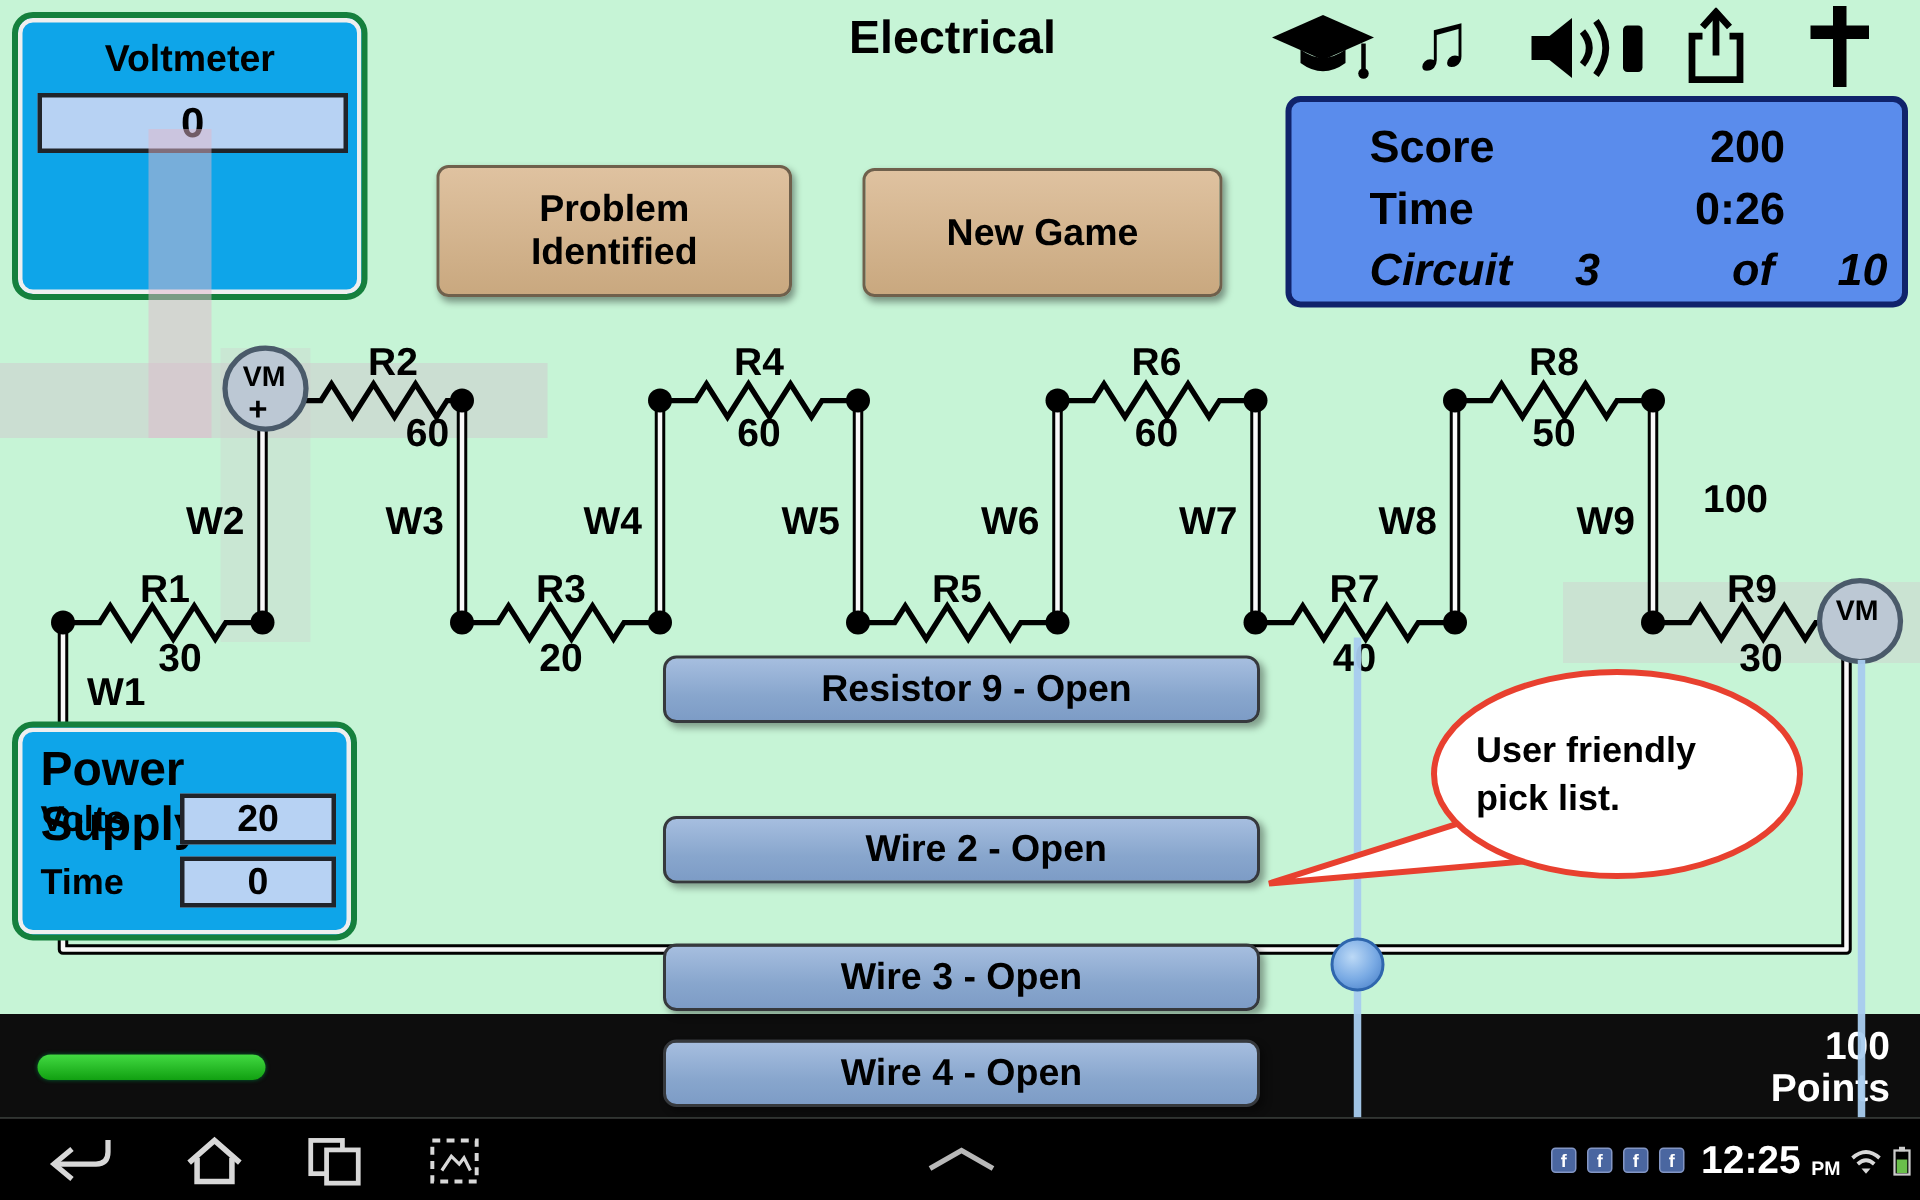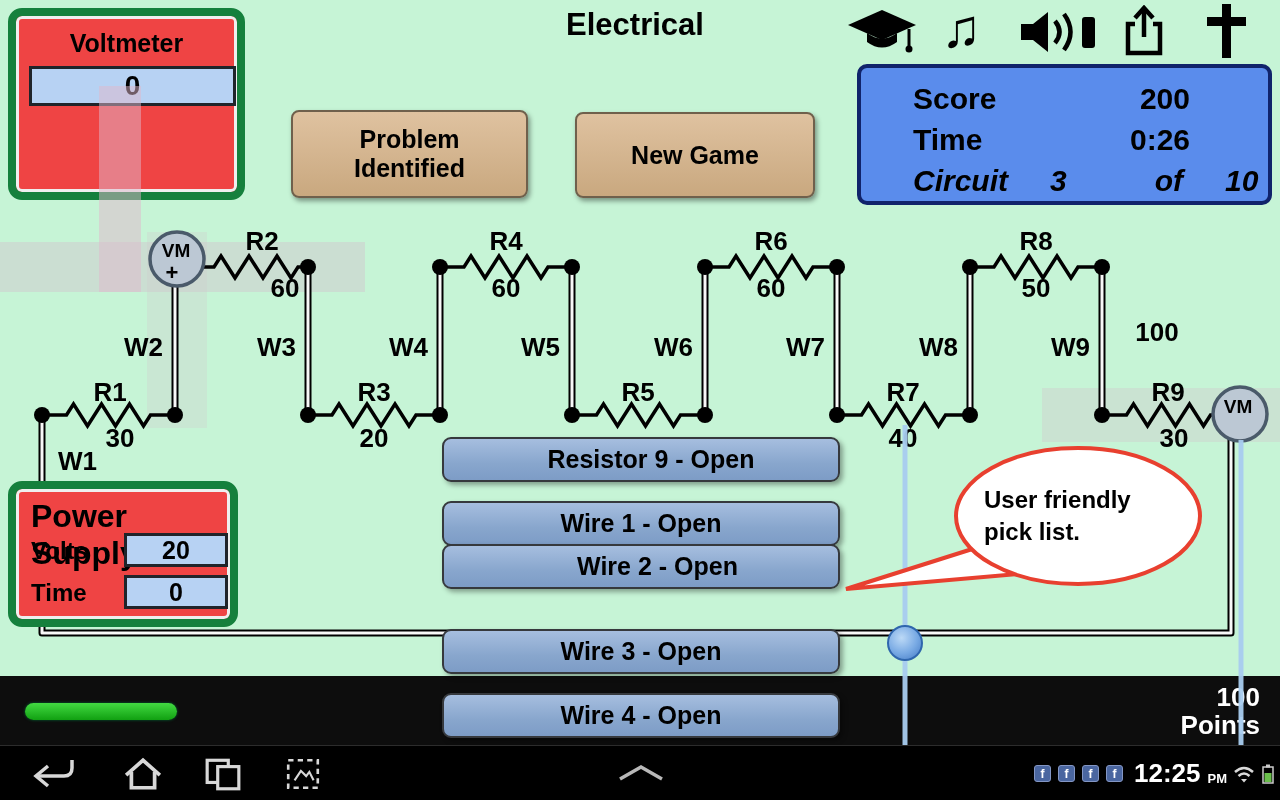--- a/index.html
+++ b/index.html
@@ -1,21 +1,21 @@
 <!DOCTYPE html>
 <html><head>
 <meta charset="utf-8">
 <style>
   * { box-sizing: border-box; margin: 0; padding: 0; }
   html,body { width:1280px; height:800px; }
   body { font-family:"Liberation Sans", sans-serif; font-weight:bold; color:#000; }
   .screen { position:relative; width:1280px; height:800px; background:#c6f4d6; overflow:hidden; }
 
   
-  .panel { position:absolute; background:#ef4444; border:8px solid #15803d; border-radius:14px;
+  .panel { position:absolute; background:#0ea5e9; border:4px solid #15803d; border-radius:14px;
            box-shadow: inset 0 0 0 3px #efefef; z-index:1; }
   .bluefield { position:absolute; background:#b7d2f3; border:3px solid #20242a;
                display:flex; align-items:center; justify-content:center; }
 
   #voltmeter-panel { left:8px; top:8px; width:237px; height:192px; }
   #voltmeter-panel .vm-title { text-align:center; margin-top:13px; font-size:25px; }
   #voltmeter-panel .vm-display { left:13px; top:50px; width:207px; height:40px; font-size:28px; }
 
   #power-supply-panel { left:8px; top:481px; width:230px; height:146px; z-index:3; }
   #power-supply-panel .ps-title { position:absolute; left:15px; top:9px; font-size:32px; }
@@ -315,21 +315,20 @@
       <radialGradient id="ballg" cx="40%" cy="35%" r="75%">
         <stop offset="0%" stop-color="#bcd9f6"></stop>
           <stop offset="60%" stop-color="#79aae4"></stop>
           <stop offset="100%" stop-color="#4f85cc"></stop>
       </radialGradient>
     </defs>
     <circle cx="905" cy="643" r="17" fill="url(#ballg)" stroke="#2f66ad" stroke-width="2"></circle>
   </svg>
 
   <div id="pick-0" class="pickbtn">Resistor 9 - Open</div>
-  <div id="pick-1" class="pickbtn">Wire 1 - Open</div>
   <div id="pick-2" class="pickbtn">Wire 2 - Open</div>
   <div id="pick-3" class="pickbtn">Wire 3 - Open</div>
   <div id="pick-4" class="pickbtn">Wire 4 - Open</div>
 
   <svg id="callout-svg" width="1280" height="800" viewBox="0 0 1280 800">
     <polygon points="985,545 1042,572 846,589" fill="#fff" stroke="#e8402f" stroke-width="4"></polygon>
     <ellipse cx="1078" cy="516" rx="122" ry="68" fill="#fff" stroke="#e8402f" stroke-width="4"></ellipse>
     <text class="cot" x="984" y="508">User friendly</text>
     <text class="cot" x="984" y="540">pick list.</text>
   </svg>

